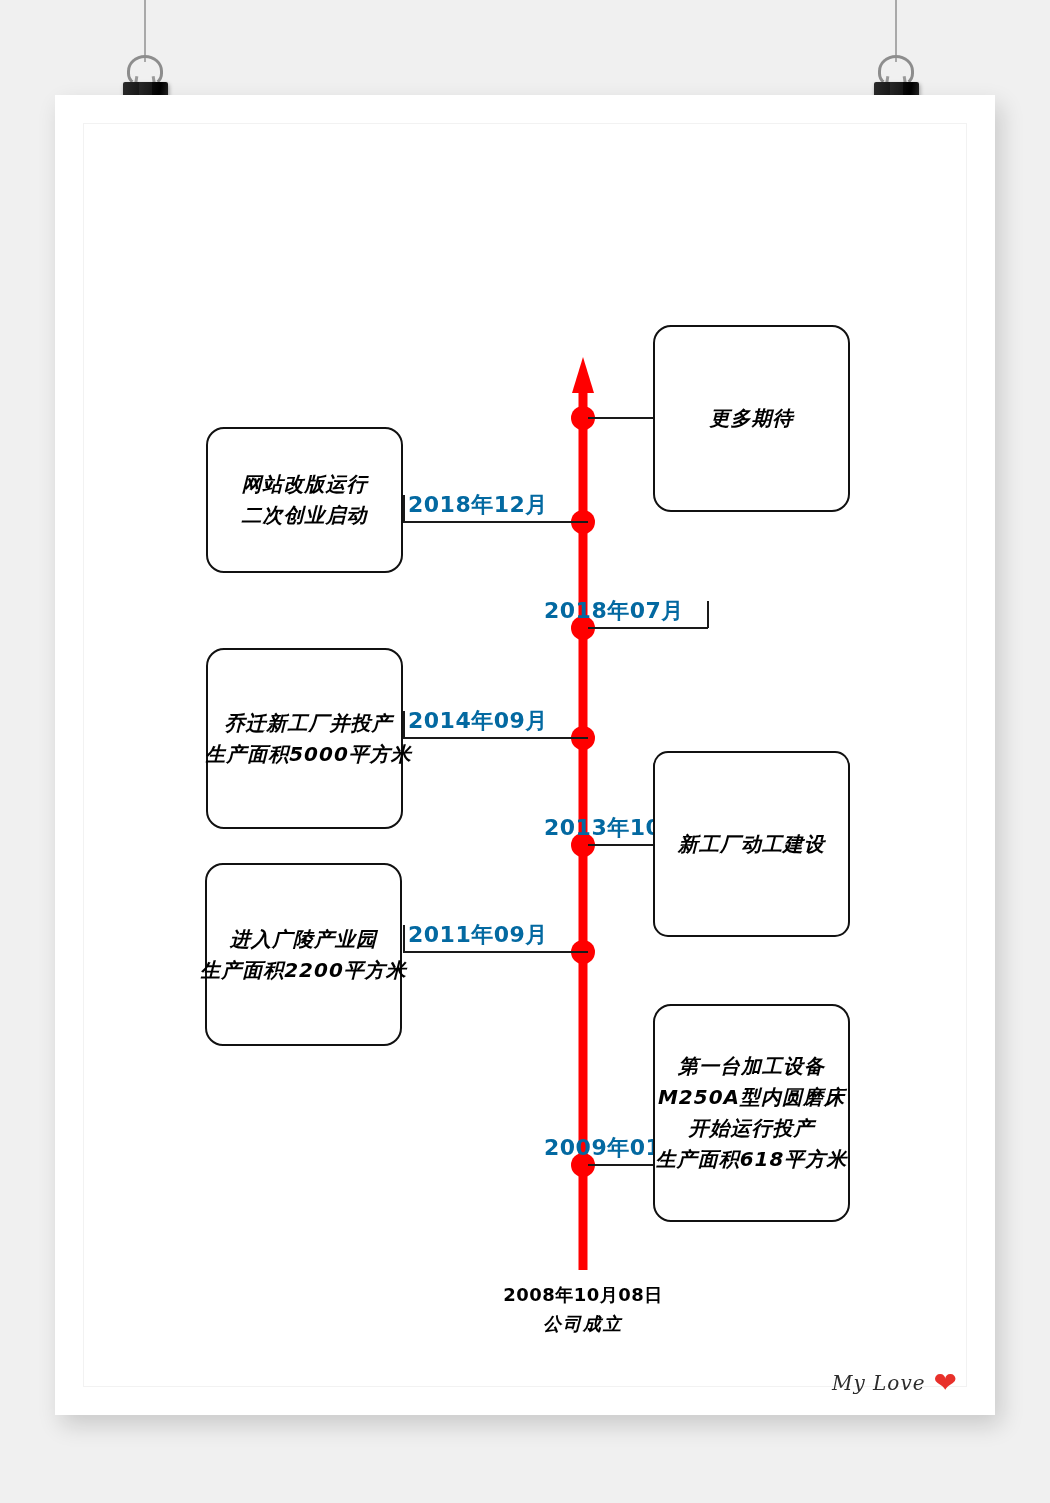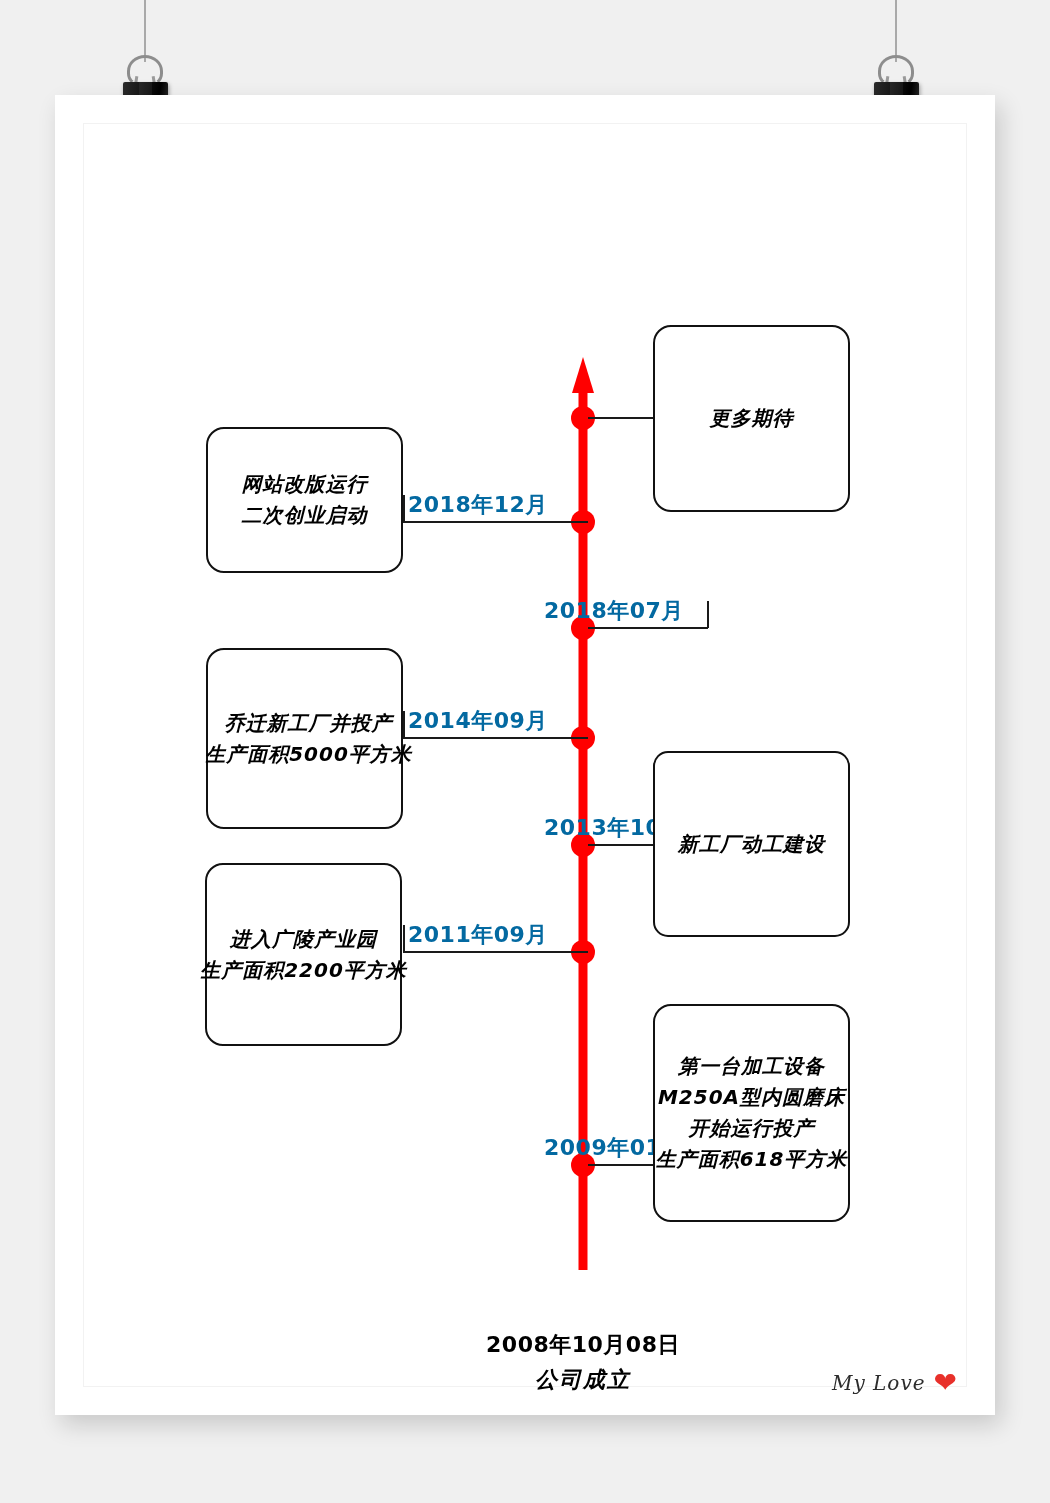--- a/index.html
+++ b/index.html
@@ -166,26 +166,26 @@
     font-size: 22px;
     color: #0369a1;
     white-space: nowrap;
     letter-spacing: 0.5px;
   }
 
   
   .origin-caption {
     position: absolute;
     left: 528px;
-    top: 1232px;
+    top: 1186px;
     transform: translateX(-50%);
     text-align: center;
     font-family: "DejaVu Sans", sans-serif;
     font-weight: bold;
-    font-size: 22px;
+    font-size: 18px;
     line-height: 1.6;
     color: #000;
     white-space: nowrap;
     letter-spacing: 0.5px;
   }
   .origin-caption .sub {
     font-style: italic;
     letter-spacing: 2px;
   }
 

